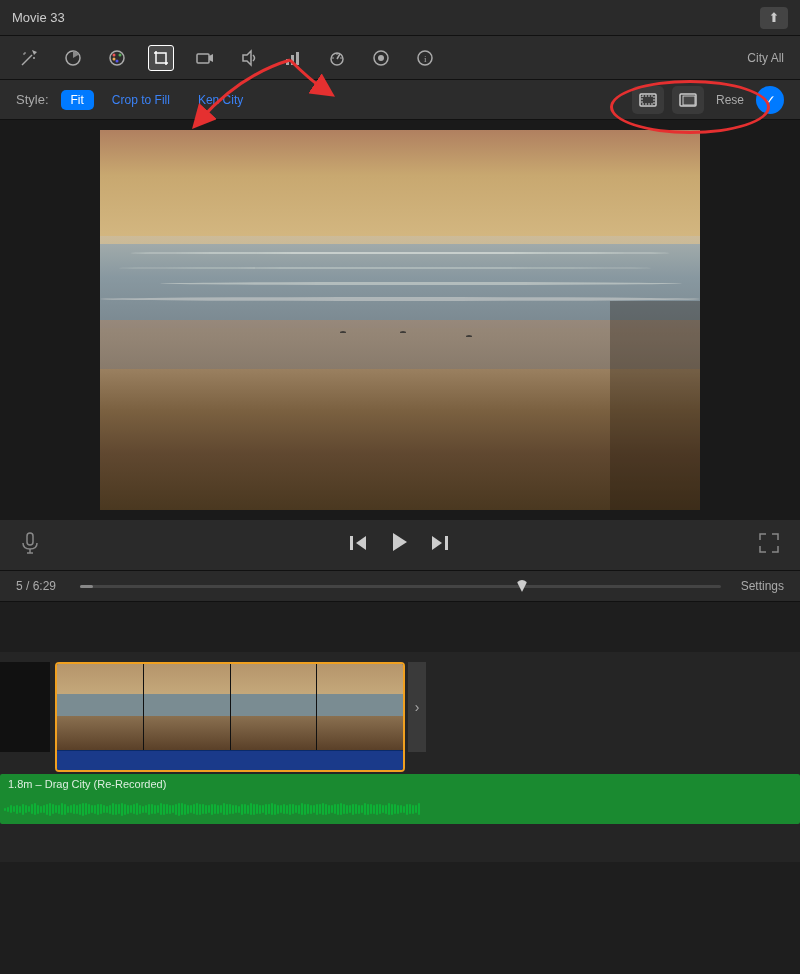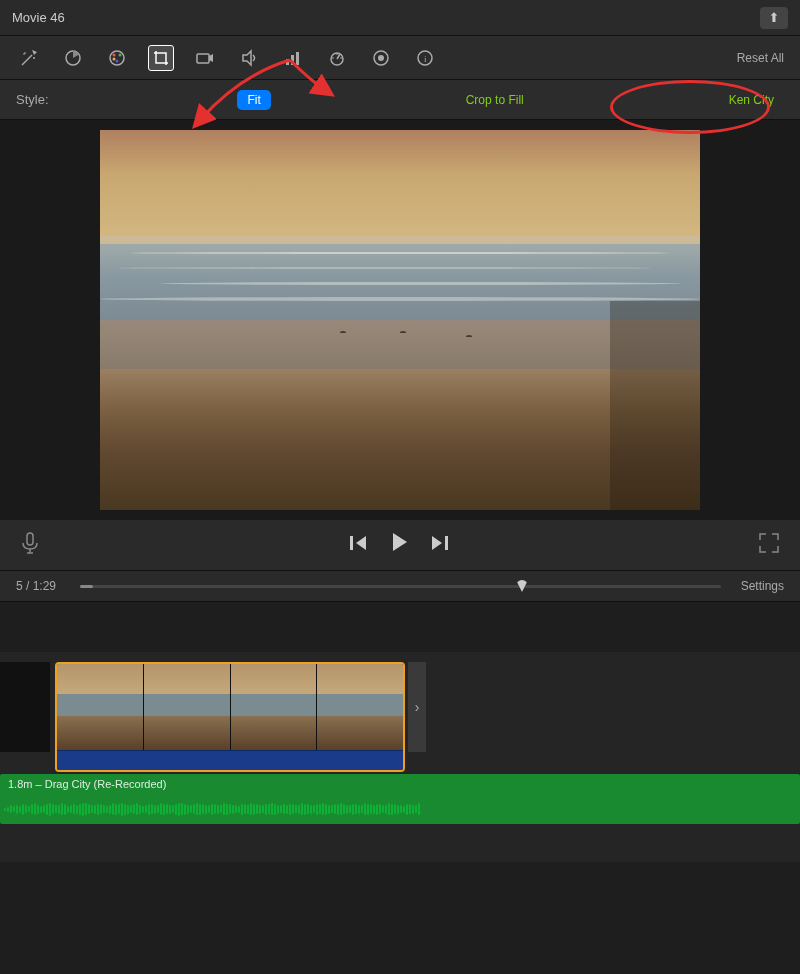--- a/index.html
+++ b/index.html
@@ -76,34 +76,33 @@
     
     .style-bar {
       background: #2c2c2c;
       height: 40px;
       display: flex;
       align-items: center;
       padding: 0 16px;
       gap: 8px;
       border-bottom: 1px solid #111;
       position: relative;
-      justify-content: space-between;
     }
     .style-label {
       font-size: 13px;
       color: #aaa;
       margin-right: 4px;
     }
     .style-btn {
       padding: 3px 10px;
       border-radius: 5px;
       font-size: 12px;
       cursor: pointer;
       background: transparent;
-      color: #84cc16;
+      color: #3b82f6;
       border: none;
     }
     .style-btn.active {
       background: #007aff;
       color: #fff;
     }
 
     .style-right {
       margin-left: auto;
       display: flex;
@@ -384,21 +383,21 @@
       width: 800px;
       height: 200px;
       pointer-events: none;
       z-index: 200;
     }
   </style>
 </head>
 <body>
 
 <div class="title-bar">
-  <span class="title-bar-title">Movie 46</span>
+  <span class="title-bar-title">Movie 33</span>
   <div class="title-bar-share">
     <span style="font-size:13px;color:#ccc;">⬆</span>
   </div>
 </div>
 
 <div class="inspector-toolbar">
   <div class="inspector-tool">
     <svg width="18" height="18" viewBox="0 0 18 18" fill="none">
         <line x1="2" y1="16" x2="12" y2="6" stroke="#aaa" stroke-width="1.5"></line>
         <polygon points="12,1 14,6 17,3" fill="#aaa"></polygon>
@@ -466,21 +465,21 @@
         <circle cx="9" cy="9" r="7" fill="none" stroke="#aaa" stroke-width="1.5"></circle>
         <circle cx="9" cy="9" r="3" fill="#aaa"></circle>
       </svg>
   </div>
   <div class="inspector-tool">
     <svg width="18" height="18" viewBox="0 0 18 18">
         <circle cx="9" cy="9" r="7" fill="none" stroke="#aaa" stroke-width="1.5"></circle>
         <text x="8" y="13" font-size="9" fill="#aaa" font-family="serif">i</text>
       </svg>
   </div>
-  <span class="reset-all-btn">Reset All</span>
+  <span class="reset-all-btn">City All</span>
 </div>
 
 <svg class="annotation-layer" viewBox="0 0 800 200">
 
   <defs>
     <marker id="arrowhead" markerWidth="8" markerHeight="8" refX="4" refY="4" orient="auto">
       <polygon points="0 0, 8 4, 0 8" fill="#e53030"></polygon>
     </marker>
   </defs>
 
@@ -488,20 +487,38 @@
 
   <path d="M 290 60 Q 240 75 200 120" stroke="#e53030" stroke-width="3" fill="none" marker-end="url(#arrowhead)"></path>
 </svg>
 
 <div class="style-bar">
   <span class="style-label">Style:</span>
   <button class="style-btn active">Fit</button>
   <button class="style-btn">Crop to Fill</button>
   <button class="style-btn">Ken City</button>
 
+  <div class="style-right">
+    <div class="style-icon-btn">
+      <svg width="18" height="14" viewBox="0 0 18 14">
+          <rect x="1" y="1" width="16" height="12" rx="1" fill="none" stroke="#ccc" stroke-width="1.5"></rect>
+          <rect x="3" y="3" width="12" height="8" fill="none" stroke="#ccc" stroke-width="1" stroke-dasharray="2,1"></rect>
+        </svg>
+    </div>
+    <div class="style-icon-btn">
+      <svg width="18" height="14" viewBox="0 0 18 14">
+          <rect x="1" y="1" width="16" height="12" rx="1" fill="none" stroke="#ccc" stroke-width="1.5"></rect>
+          <rect x="4" y="3" width="12" height="9" fill="rgba(100,100,100,0.3)" stroke="#ccc" stroke-width="1"></rect>
+        </svg>
+    </div>
+    <span class="reset-btn">Rese</span>
+    <div class="checkmark-btn">
+      <span style="font-size:14px;">✓</span>
+    </div>
+  </div>
 </div>
 
 <div class="red-circle"></div>
 
 <div class="video-preview">
   <div class="video-canvas">
     <div class="video-canvas-inner">
 
       <div style="position:absolute;top:0;left:0;right:0;height:30%;background:linear-gradient(180deg,#b08060 0%,#c8a870 40%,#d4b882 100%);"></div>
 
@@ -559,21 +576,21 @@
     <svg width="22" height="22" viewBox="0 0 22 22">
         <polyline points="2,8 2,2 8,2" fill="none" stroke="#888" stroke-width="1.5"></polyline>
         <polyline points="14,2 20,2 20,8" fill="none" stroke="#888" stroke-width="1.5"></polyline>
         <polyline points="2,14 2,20 8,20" fill="none" stroke="#888" stroke-width="1.5"></polyline>
         <polyline points="20,14 20,20 14,20" fill="none" stroke="#888" stroke-width="1.5"></polyline>
       </svg>
   </span>
 </div>
 
 <div class="timeline-scrubber">
-  <span class="timecode">5 / 1:29</span>
+  <span class="timecode">5 / 6:29</span>
   <div class="scrubber-track">
     <div class="scrubber-fill"></div>
     <div class="scrubber-thumb"></div>
   </div>
   <span class="settings-btn">Settings</span>
 </div>
 
 <div class="timeline-area">
 
   <div class="timeline-bg-strip"></div>

